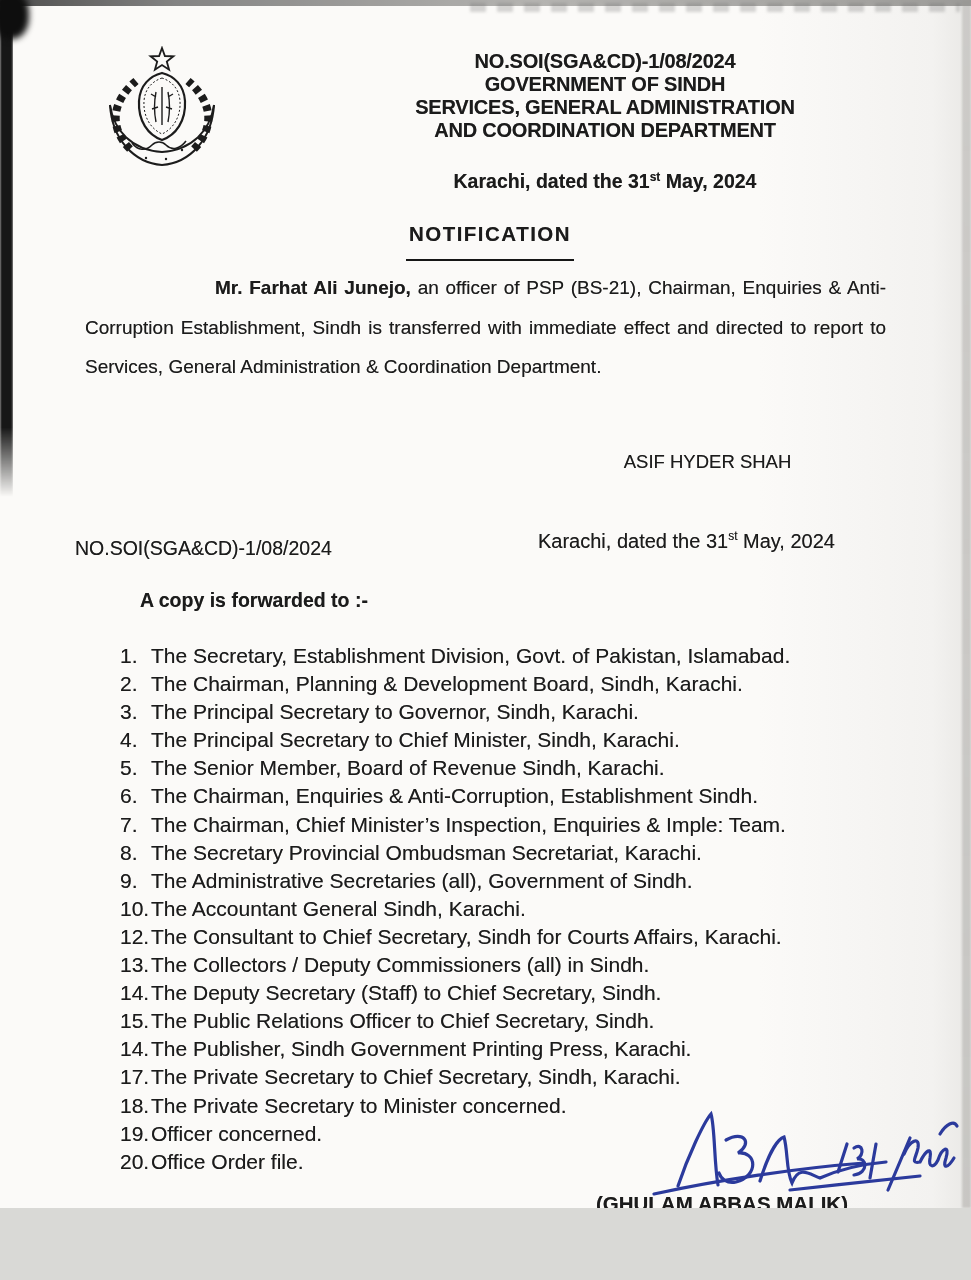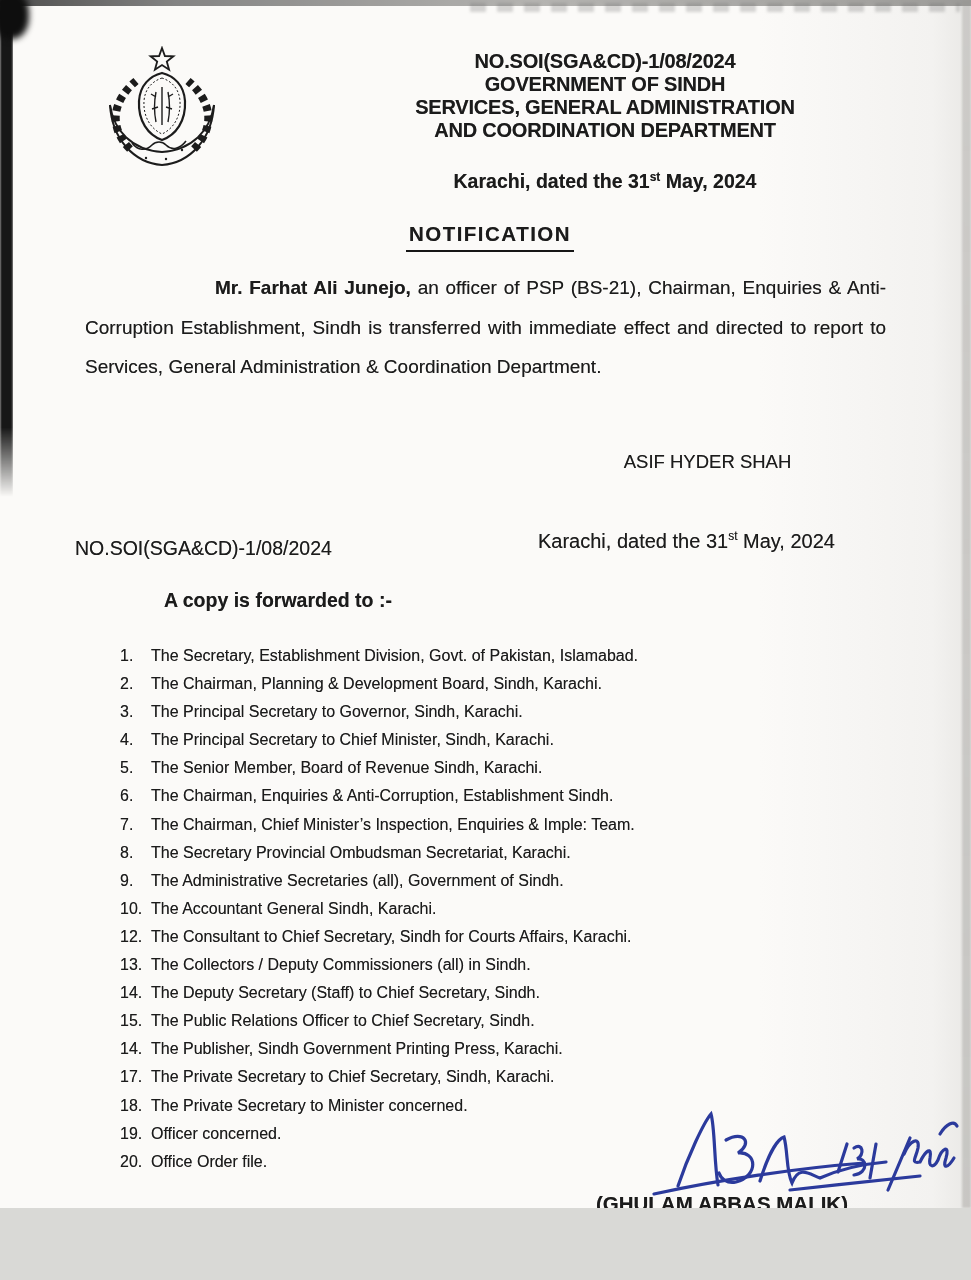--- a/index.html
+++ b/index.html
@@ -31,30 +31,30 @@
   .emblem{position:absolute;left:96px;top:46px;width:132px;height:126px;}
   .emblem svg{width:100%;height:100%;}
   
   .letterhead{position:absolute;left:320px;top:50px;width:570px;text-align:center;
     font-weight:bold;font-size:20px;line-height:23px;letter-spacing:-.2px;}
   .dateline-top{position:absolute;left:320px;top:170px;width:570px;text-align:center;
     font-weight:bold;font-size:19.5px;}
   sup{font-size:12px;vertical-align:super;line-height:0;}
   .notif{position:absolute;left:85px;top:222px;width:810px;text-align:center;}
   .notif span{display:inline-block;font-weight:bold;font-size:20.5px;letter-spacing:1.5px;
-    border-bottom:2.5px solid #161616;padding:0 3px 4px;}
+    border-bottom:2.5px solid #161616;padding:0 3px 13px;}
   .bodytext{position:absolute;left:85px;top:268px;width:801px;font-size:19px;line-height:39.5px;
     text-align:justify;text-indent:130px;margin:0;}
   .signatory{position:absolute;left:540px;top:449px;width:335px;text-align:center;
     font-weight:normal;font-size:18.5px;line-height:25px;}
   .ref2{position:absolute;left:75px;top:537px;font-size:19.5px;}
   .dateline-2{position:absolute;left:538px;top:530px;font-size:20px;}
-  .copy-head{position:absolute;left:140px;top:589px;font-weight:bold;font-size:19.5px;margin-left:24px;}
+  .copy-head{position:absolute;left:140px;top:589px;font-weight:bold;font-size:19.5px;}
   .copy-list{position:absolute;left:114px;top:642px;margin:0;padding:0;list-style:none;
-    font-size:16px;}
+    font-size:21px;}
   .copy-list li{height:28.1px;line-height:28.1px;white-space:nowrap;}
   .copy-list .num{display:inline-block;width:37px;padding-left:6px;box-sizing:border-box;}
   .footer-sig{position:absolute;left:552px;top:1190px;width:340px;text-align:center;
     font-weight:bold;font-size:20.5px;line-height:28px;z-index:4;}
   .signature{position:absolute;left:648px;top:1100px;width:312px;height:135px;z-index:6;}
 </style>
 </head>
 <body>
 
 <div class="page">

